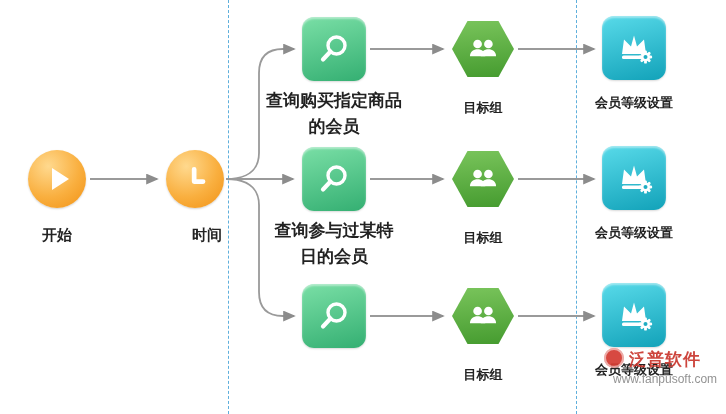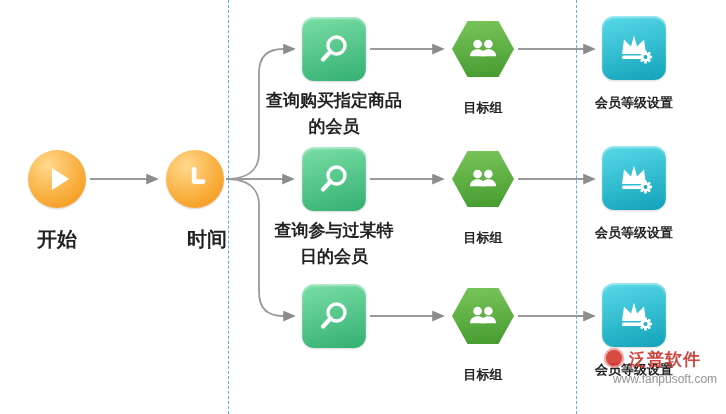--- a/index.html
+++ b/index.html
@@ -19,21 +19,21 @@
   .hex{position:absolute;width:62px;height:56px;z-index:2;
     clip-path:polygon(25% 0,75% 0,100% 50%,75% 100%,25% 100%,0 50%);
     background:linear-gradient(175deg,#79C45B 0%,#459B2F 100%);
     display:flex;align-items:center;justify-content:center}
   .ic{width:40px;height:40px;display:block}
   .hex .ic{width:36px;height:36px}
   .play{width:0;height:0;border-left:17px solid #fff;border-top:11px solid transparent;
         border-bottom:11px solid transparent;margin-left:7px}
 
   .lbl{position:absolute;text-align:center;font-weight:bold;color:#222;z-index:3}
-  .node-lbl{font-size:20px;width:58px}
+  .node-lbl{font-size:15px;width:58px}
   .query-lbl{font-size:17px;line-height:1.55;white-space:pre-line;width:140px}
   .mid-lbl{font-size:13px}
 
   .watermark{position:absolute;left:604px;top:348px;z-index:4;opacity:.92}
   .wm-row{display:flex;align-items:flex-start;gap:5px}
   .wm-logo{width:20px;height:20px;border-radius:50%;background:#D43A31;
            box-shadow:inset 0 0 0 2px rgba(255,255,255,.55)}
   .wm-brand{color:#C9362D;font-size:17px;font-weight:bold;letter-spacing:1px}
   .wm-url{color:#8a8a8a;font-size:12px;margin-top:1px;margin-left:9px}
 </style>

